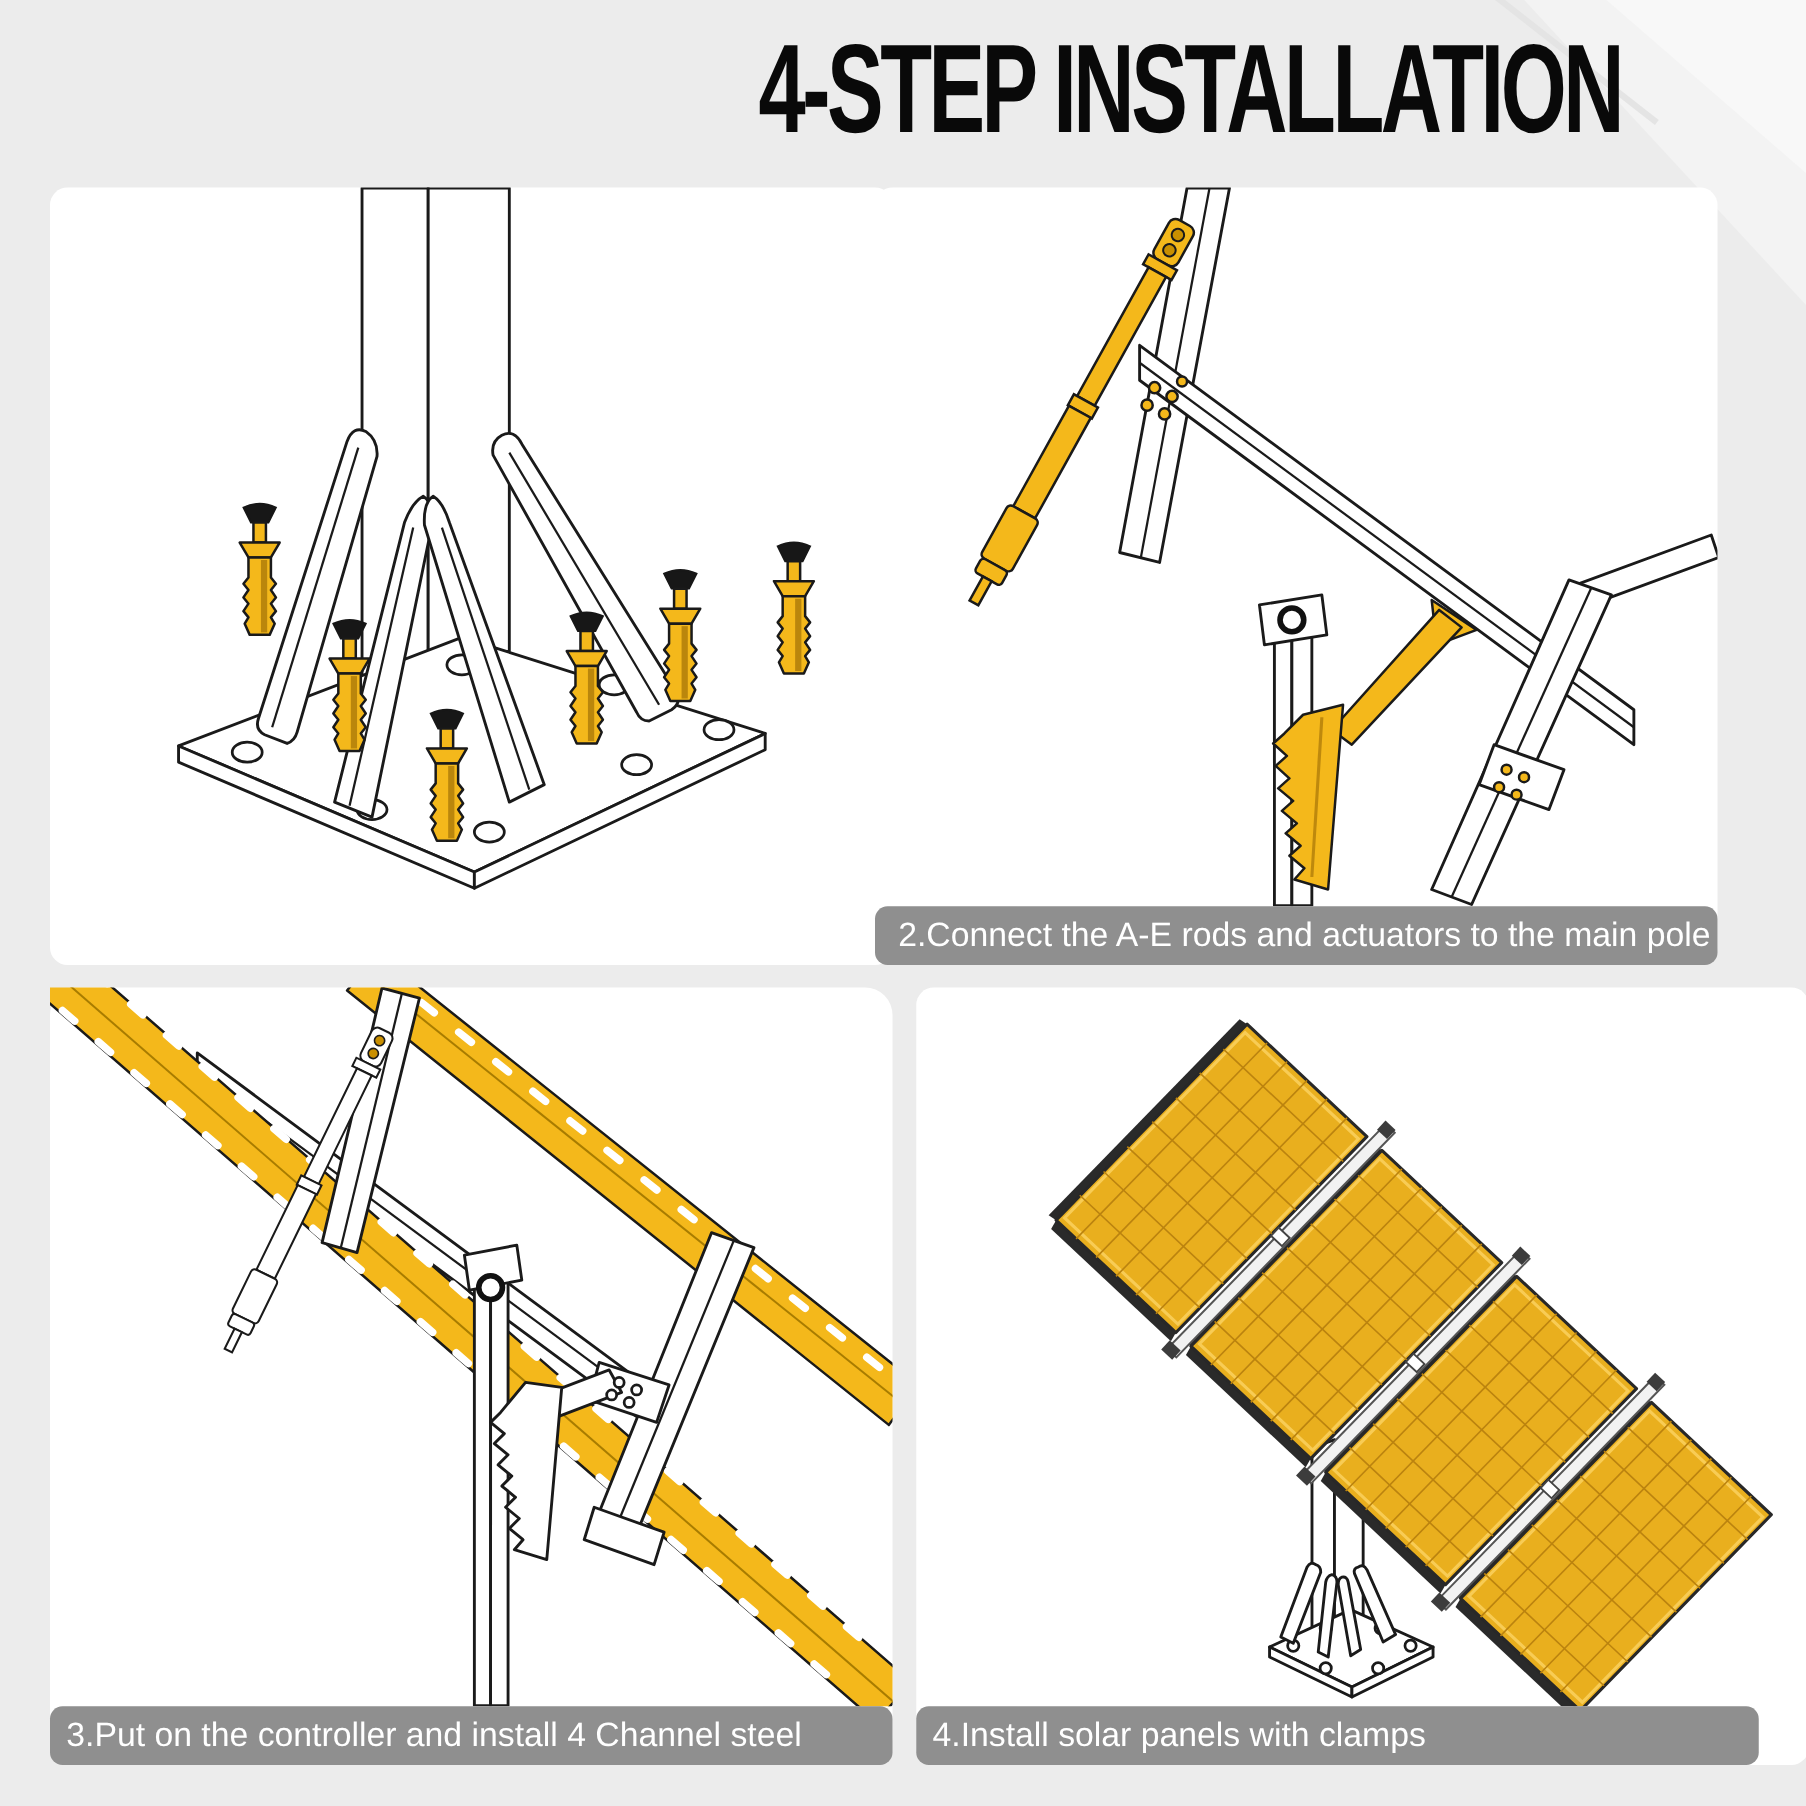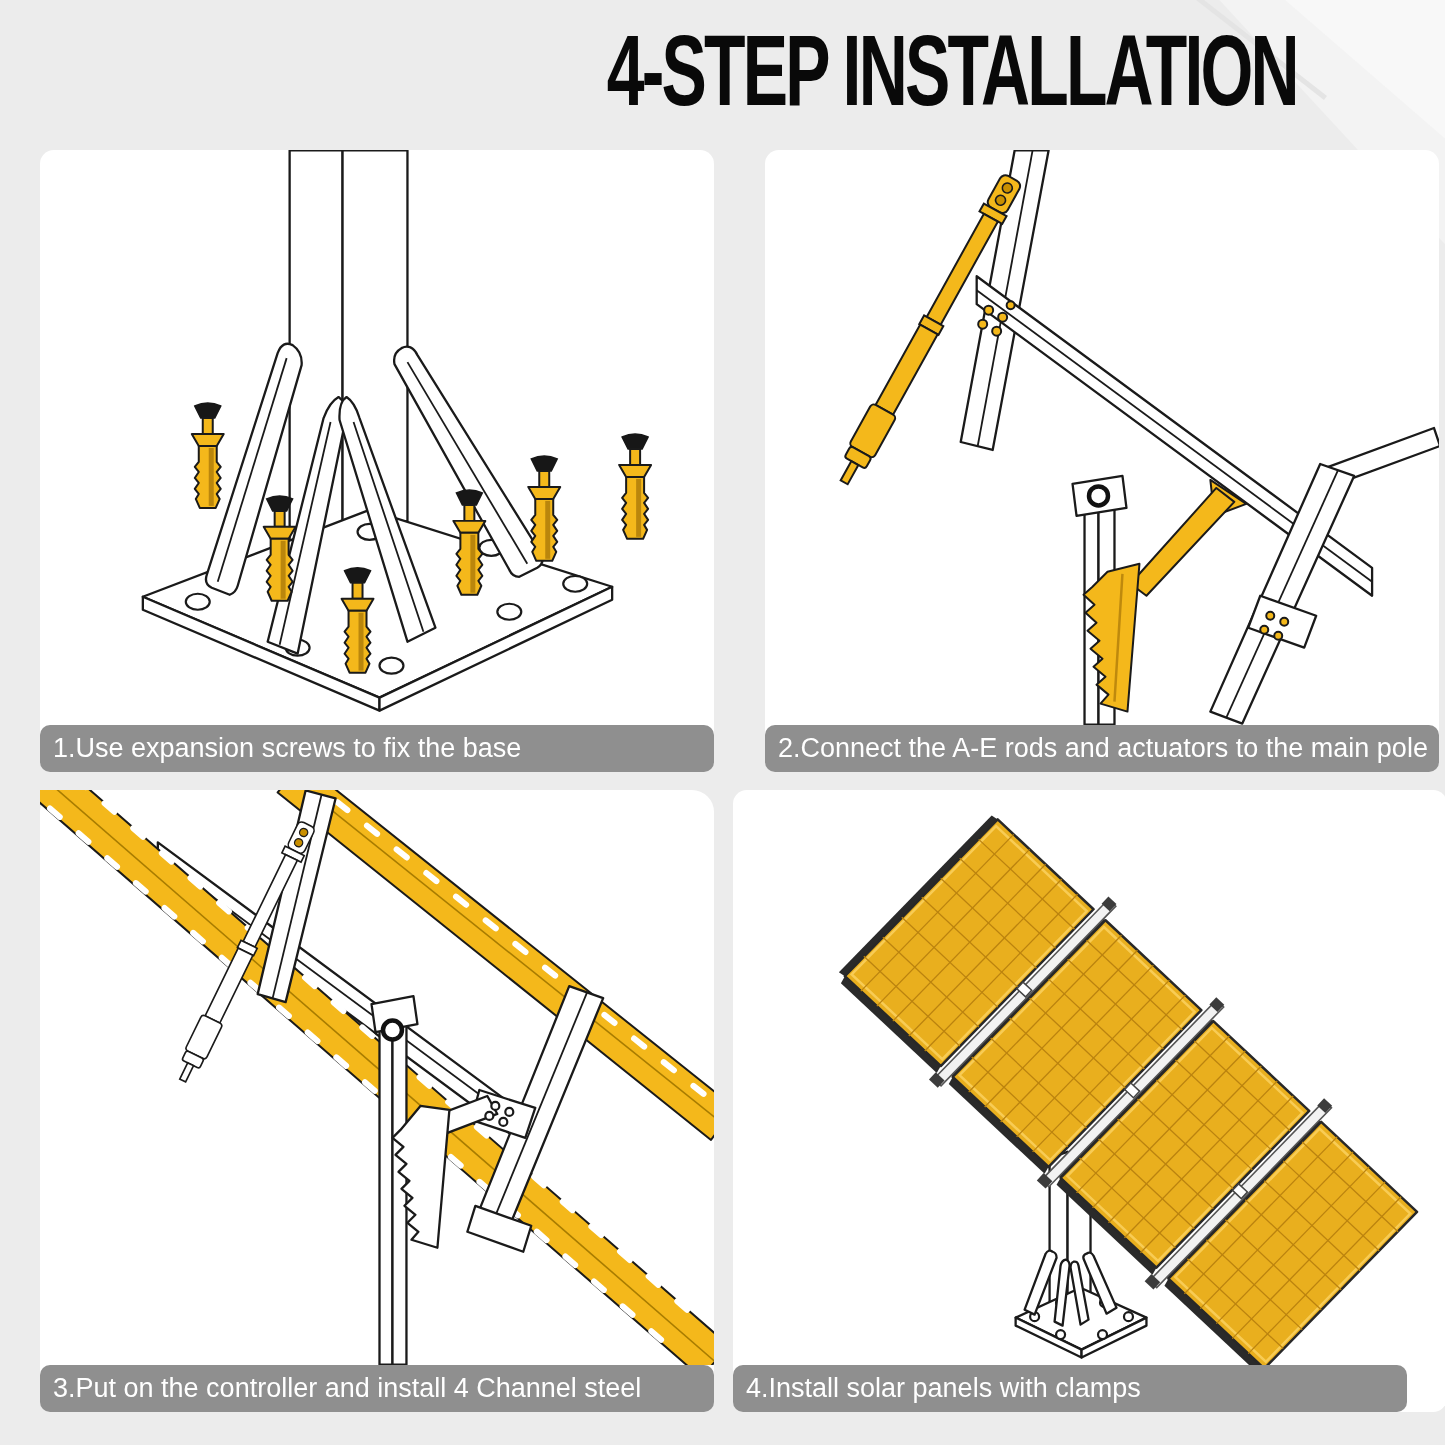--- a/index.html
+++ b/index.html
@@ -13,21 +13,21 @@
   .deco .d3{position:absolute;top:96px;right:118px;width:420px;height:5px;background:#e4e4e4;
             transform:rotate(38deg);transform-origin:right top;}
   .title{position:absolute;left:0;top:16px;width:100%;height:112px;text-align:right;}
   .title span{display:inline-block;font-size:97px;font-weight:900;color:#090909;line-height:110px;
               letter-spacing:-4px;transform:scale(0.70,1.04);transform-origin:center;white-space:nowrap;}
   .card{position:absolute;width:674px;height:622px;background:#ffffff;border-radius:14px;margin:0;}
   .card svg{display:block;width:674px;height:575px;}
   .caption{position:absolute;left:0;bottom:0;width:674px;height:47px;background:#8f8f8f;
            border-radius:10px;color:#ffffff;font-size:27px;line-height:47px;
            padding-left:13px;box-sizing:border-box;white-space:nowrap;overflow:hidden;}
-  .c1{left:40px;top:150px;}  .c2{left:765px;top:150px;}
+  .c1{left:40px;top:150px;}  .c2{left:700px;top:150px;text-align:center;}
   .c3{left:40px;top:790px;border-radius:22px;}  .c4{left:733px;top:790px;padding-left:40px;}
   
   .ln{fill:#ffffff;stroke:#1a1a1a;stroke-width:2.3;stroke-linejoin:round;}
   .st{fill:none;stroke:#1a1a1a;stroke-width:1.8;}
   .y{fill:#f4b81b;stroke:#1a1a1a;stroke-width:2;stroke-linejoin:round;}
   .grid{stroke:#bb830f;stroke-width:1.3;}
   .hole{fill:#ffffff;stroke:#1a1a1a;stroke-width:2.2;}
 </style>
 </head>
 <body>
@@ -83,21 +83,20 @@
       </g>
       <g>
         <use href="#anchor" transform="translate(168,255)"></use>
         <use href="#anchor" transform="translate(240,348)"></use>
         <use href="#anchor" transform="translate(318,420)"></use>
         <use href="#anchor" transform="translate(430,342)"></use>
         <use href="#anchor" transform="translate(505,308)"></use>
         <use href="#anchor" transform="translate(596,286)"></use>
       </g>
     </svg>
-    <figcaption class="caption">1.Use expansion screws to fix the base</figcaption>
   </figure>
 
   <figure class="card c2">
     <svg viewBox="0 0 675 575">
       <defs>
         <g id="actuator">
           <rect x="-11" y="0" width="22" height="36" rx="6" stroke="#1a1a1a" stroke-width="2"></rect>
           <circle cx="0" cy="11" r="5" fill="#c98f00" stroke="#1a1a1a" stroke-width="1.6"></circle>
           <circle cx="0" cy="25" r="5" fill="#c98f00" stroke="#1a1a1a" stroke-width="1.6"></circle>
           <rect x="-13" y="36" width="26" height="9" stroke="#1a1a1a" stroke-width="2"></rect>

